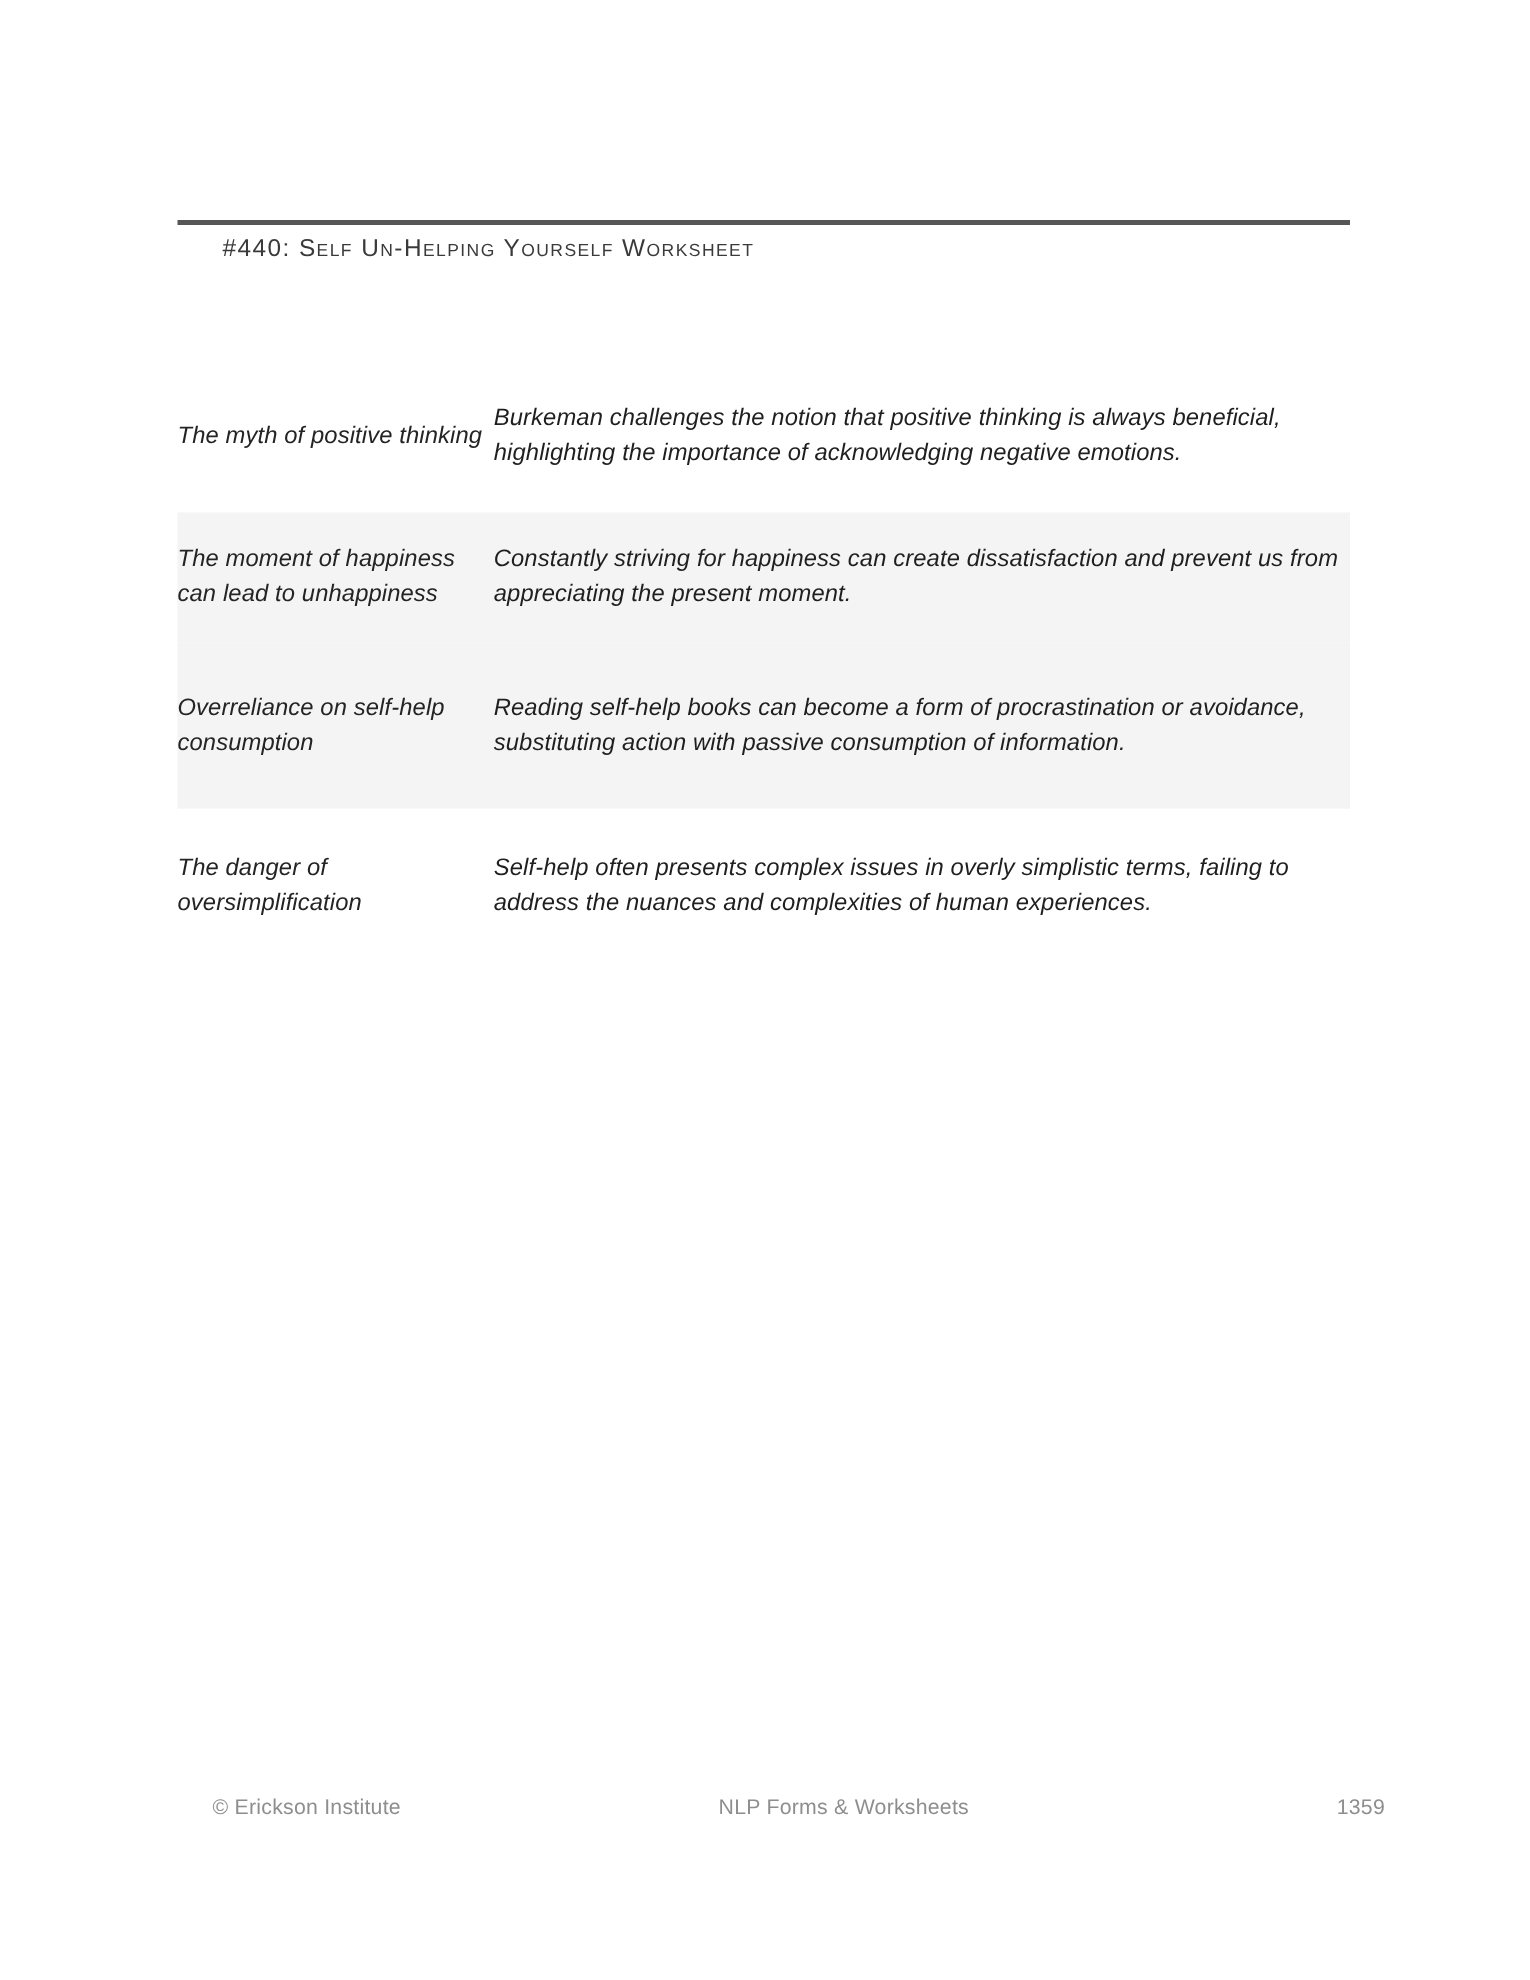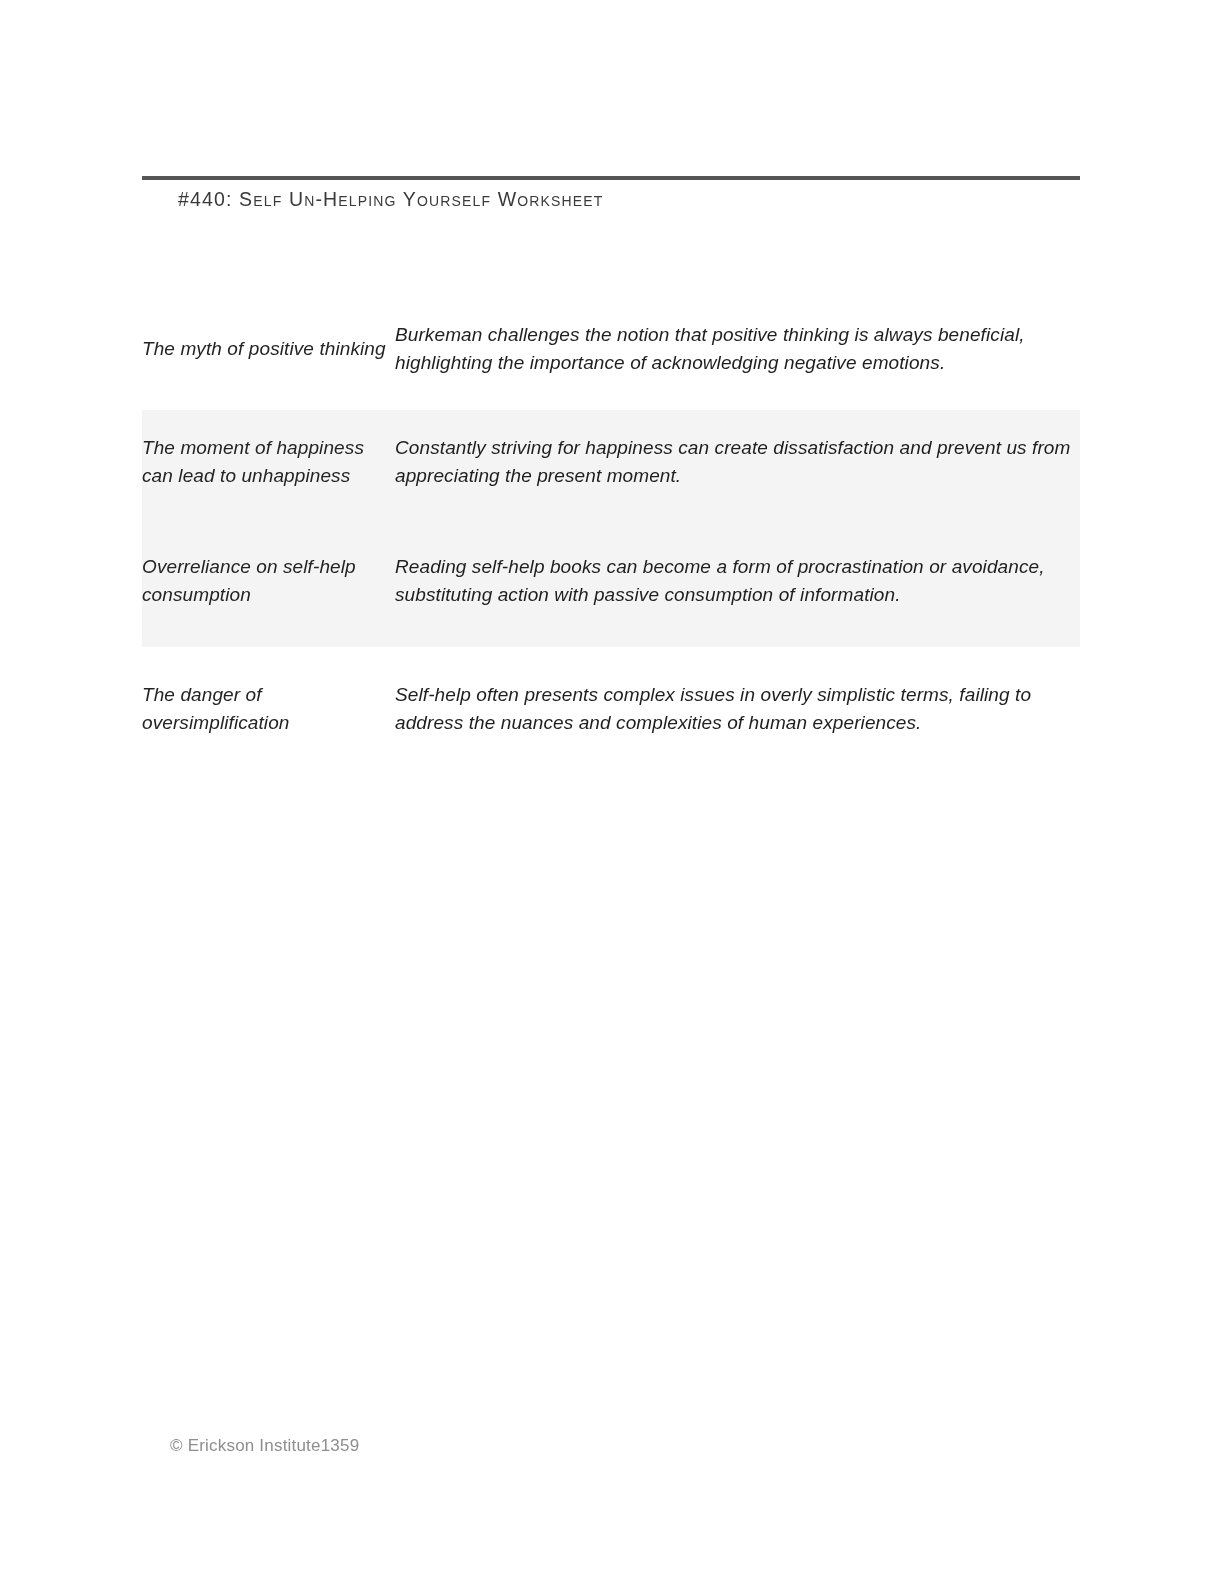--- a/index.html
+++ b/index.html
@@ -167,16 +167,17 @@
         <td class="cell-desc">
           <div class="desc-text">Self-help often presents complex issues in overly simplistic terms, failing to address the nuances and complexities of human experiences.</div>
         </td>
       </tr>
 
     </tbody>
   </table>
 
   <div class="footer">
     <div class="footer-left">© Erickson Institute</div>
+    <div class="footer-center">NLP Forms &amp; Worksheets</div>
     <div class="footer-right">1359</div>
   </div>
 
 </div>
 
 </body></html>

